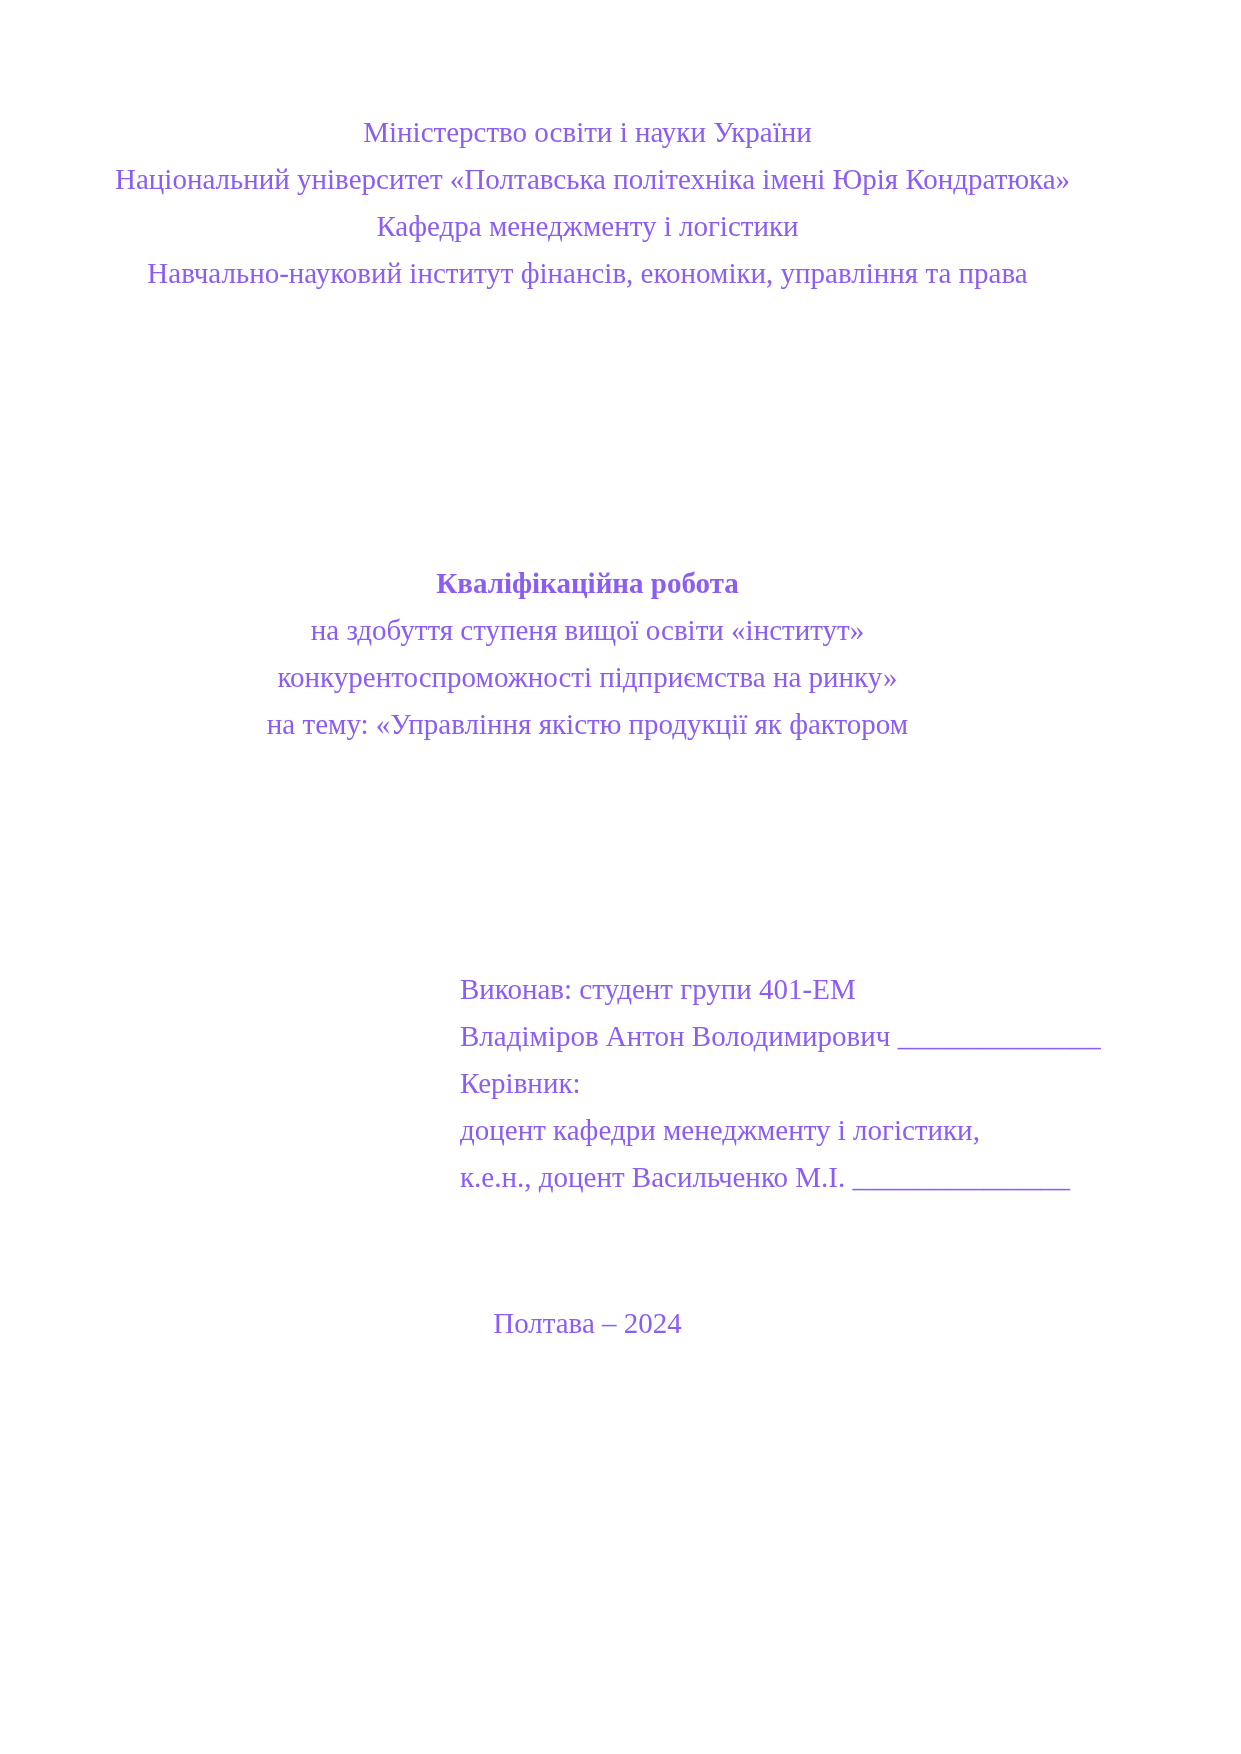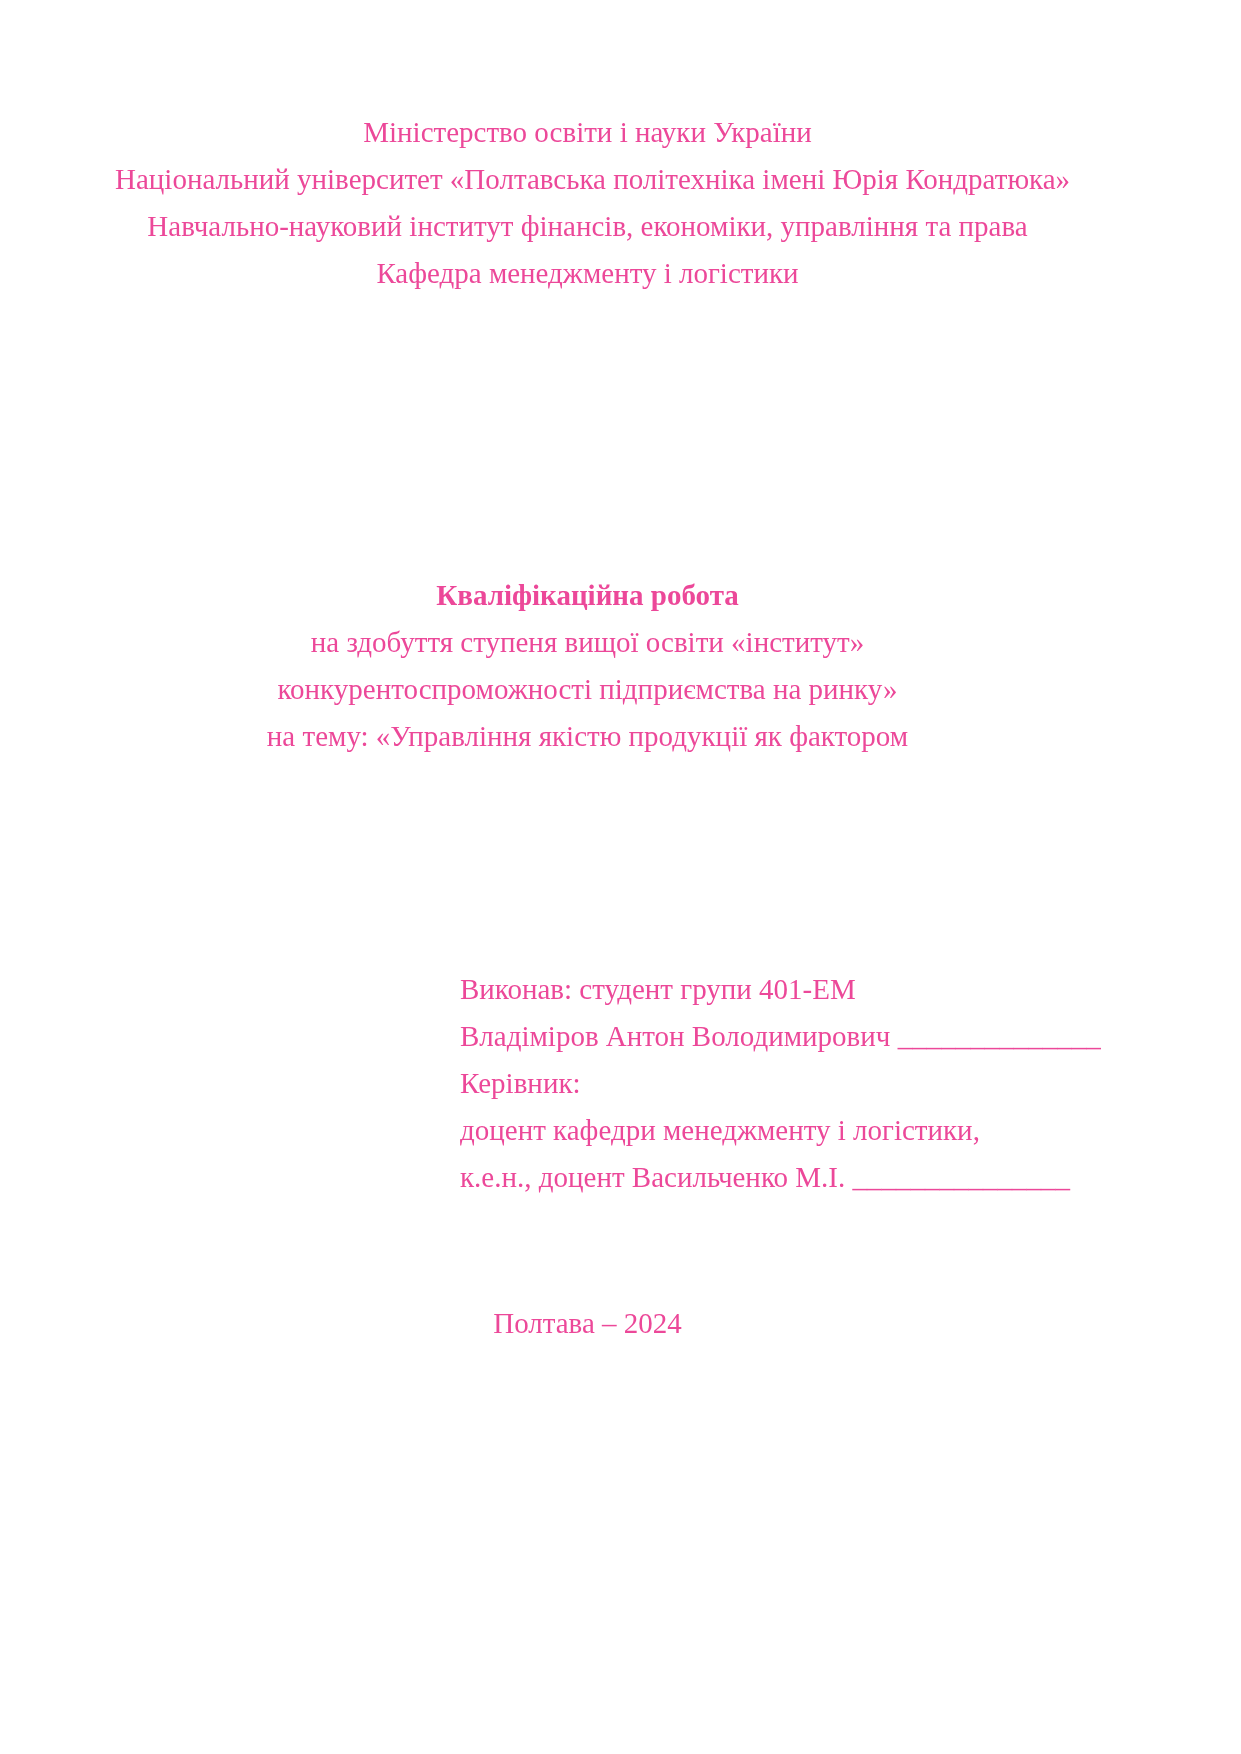--- a/index.html
+++ b/index.html
@@ -6,42 +6,42 @@
     margin: 0;
     padding: 0;
     background: #ffffff;
   }
   .page {
     position: relative;
     width: 1241px;
     height: 1495px;
     background: #ffffff;
     font-family: "Liberation Serif", "DejaVu Serif", serif;
-    color: #ec4899;
+    color: #8b5cf6;
     overflow: hidden;
   }
   .content {
     position: absolute;
     left: 115px;
     width: 945px;
   }
   .line {
     font-size: 29px;
     line-height: 47px;
     margin: 0;
     white-space: nowrap;
   }
   .centered {
     text-align: center;
   }
   .header-block {
     top: 109px;
   }
   .title-block {
-    top: 572px;
+    top: 560px;
   }
   .title-main {
     font-weight: bold;
   }
   .executor-block {
     top: 966px;
     text-align: left;
     padding-left: 345px;
   }
   .footer-block {
@@ -49,22 +49,22 @@
   }
 </style>
 </head>
 <body>
 
 <div class="page">
 
   <div class="content header-block centered">
     <p class="line">Міністерство освіти і науки України</p>
     <p class="line">Національний університет «Полтавська політехніка імені Юрія Кондратюка»</p>
+    <p class="line">Кафедра менеджменту і логістики</p>
     <p class="line">Навчально-науковий інститут фінансів, економіки, управління та права</p>
-    <p class="line">Кафедра менеджменту і логістики</p>
   </div>
 
   <div class="content title-block centered">
     <p class="line title-main">Кваліфікаційна робота</p>
     <p class="line">на здобуття ступеня вищої освіти «інститут»</p>
     <p class="line">конкурентоспроможності підприємства на ринку»</p>
     <p class="line">на тему: «Управління якістю продукції як фактором</p>
   </div>
 
   <div class="content executor-block">

